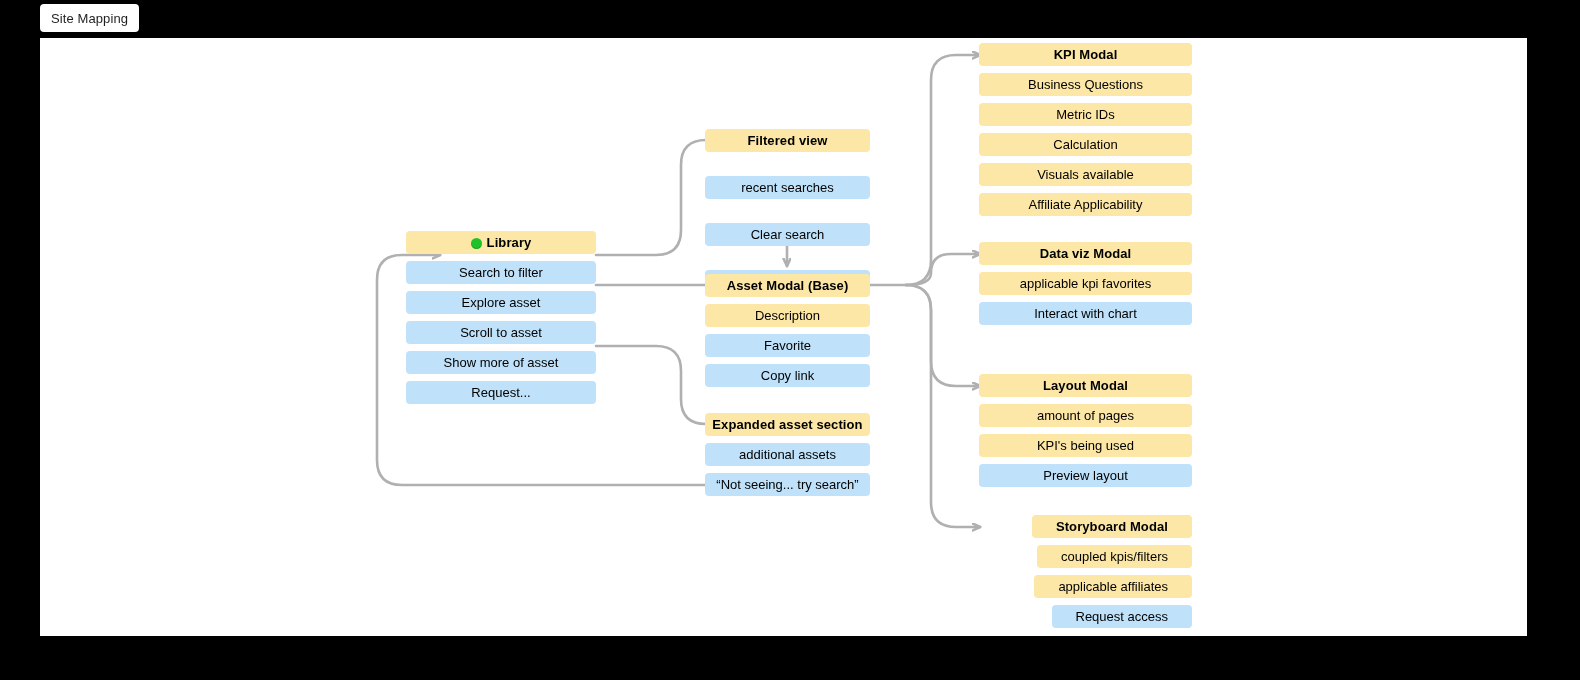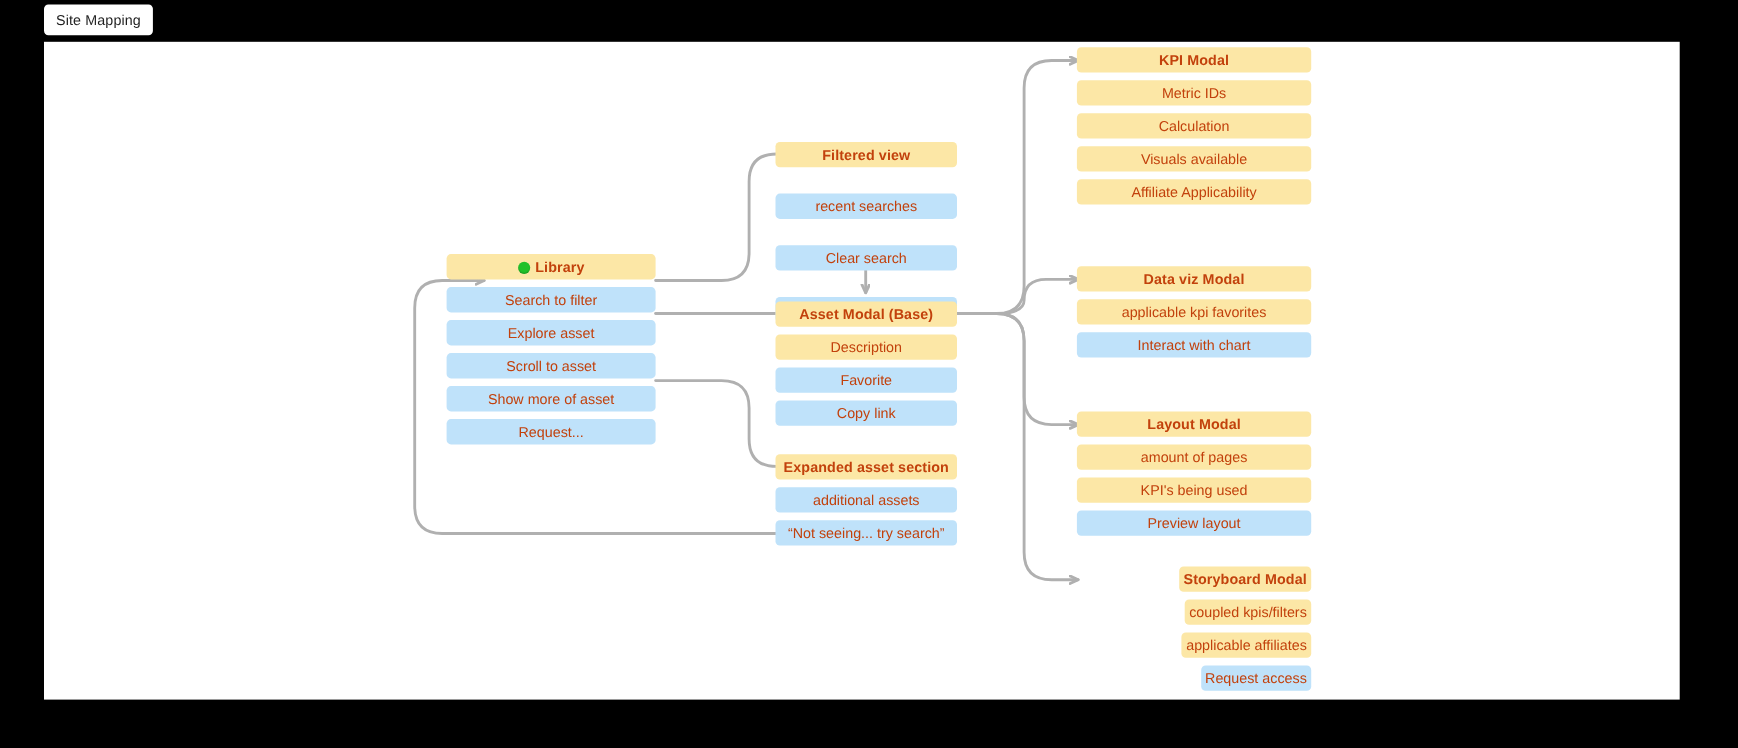--- a/index.html
+++ b/index.html
@@ -71,23 +71,23 @@
   }
 
   .row {
     height: 23px;
     border-radius: 4px;
     display: flex;
     align-items: center;
     justify-content: center;
     font-size: 13px;
     line-height: 1;
-    color: #c2410c;
+    color: #000000;
     white-space: nowrap;
-    padding: 0 4px;
+    padding: 0 24px;
   }
 
   .row.header {
     font-weight: bold;
     letter-spacing: 0.1px;
   }
 
   .row.yellow { background: #fce7a6; }
   .row.blue   { background: #bfe2fa; }
 
@@ -175,20 +175,21 @@
 
     <div class="group" style="left:665px; top:236px; width:165px;">
       <div class="row header yellow">Asset Modal (Base)</div>
       <div class="row yellow">Description</div>
       <div class="row blue">Favorite</div>
       <div class="row blue">Copy link</div>
     </div>
 
     <div class="group" style="left:939px; top:5px; width:213px;">
       <div class="row header yellow">KPI  Modal</div>
+      <div class="row yellow">Business Questions</div>
       <div class="row yellow">Metric IDs</div>
       <div class="row yellow">Calculation</div>
       <div class="row yellow">Visuals available</div>
       <div class="row yellow">Affiliate Applicability</div>
     </div>
 
     <div class="group" style="left:939px; top:204px; width:213px;">
       <div class="row header yellow">Data viz Modal</div>
       <div class="row yellow">applicable kpi favorites</div>
       <div class="row blue">Interact with chart</div>

